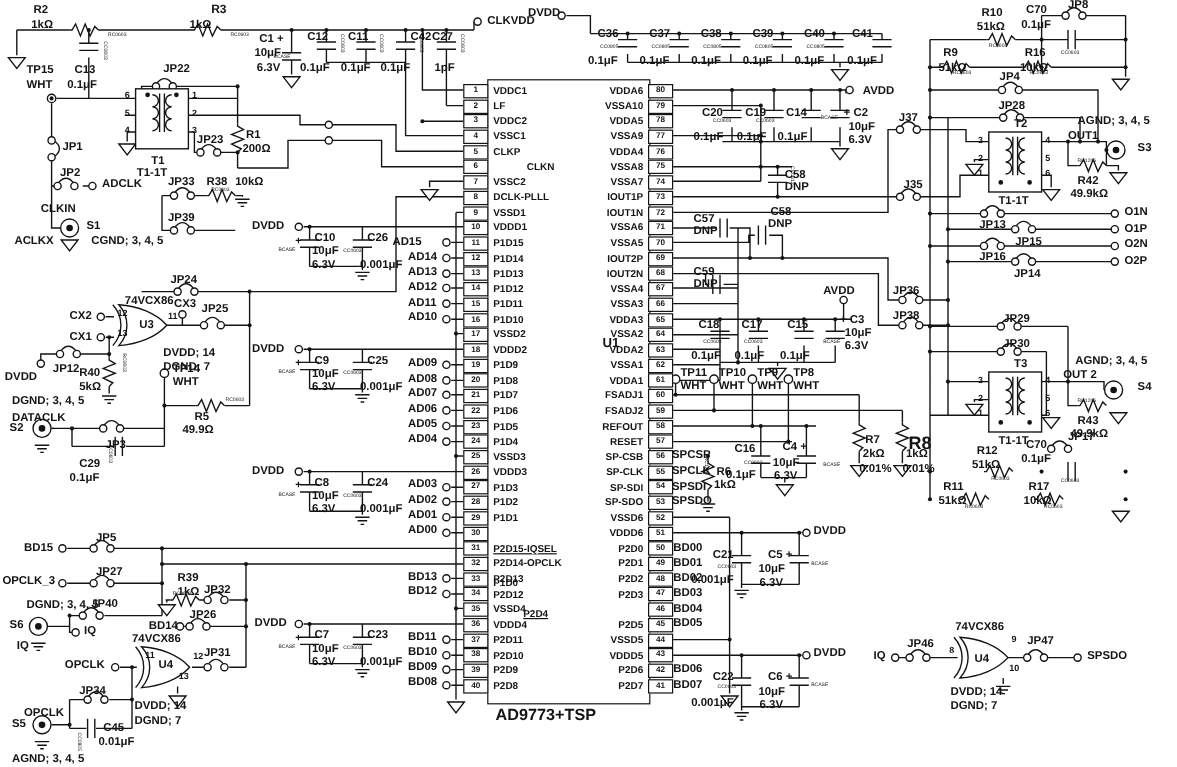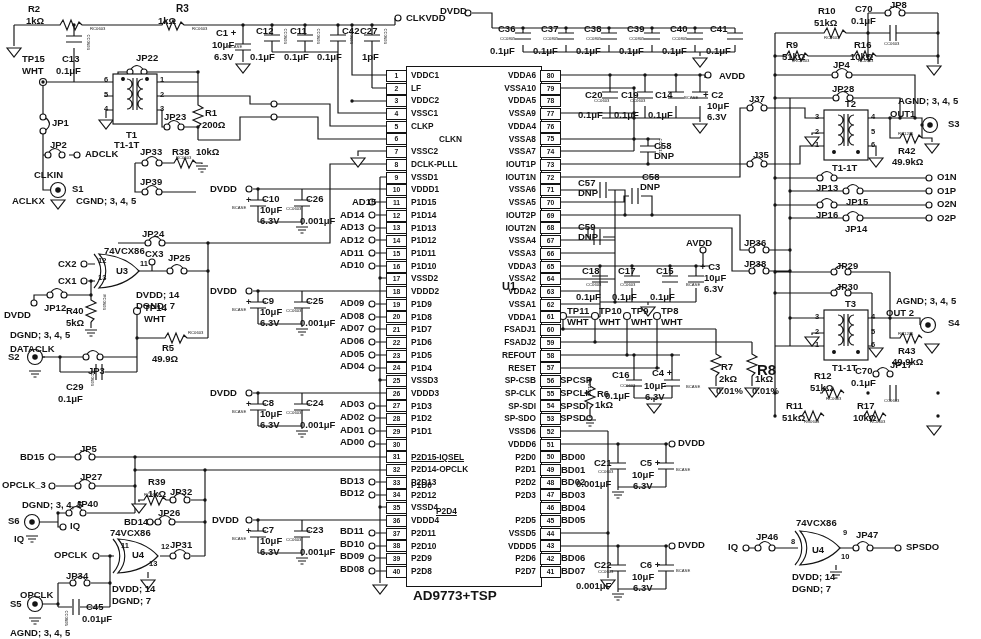--- a/index.html
+++ b/index.html
@@ -763,21 +763,21 @@
       <span style="left: 260px; top: 409px; font-size: 9.5px;">10μF</span>
       <span style="left: 260px; top: 420px; font-size: 9.5px;">6.3V</span>
       <span style="left: 306px; top: 398px; font-size: 9.5px;">C24</span>
       <span style="left: 300px; top: 420px; font-size: 9.5px;">0.001μF</span>
       <span style="left: 246px; top: 527px; font-size: 9px;">+</span>
       <span style="left: 262px; top: 525px; font-size: 9.5px;">C7</span>
       <span style="left: 260px; top: 536px; font-size: 9.5px;">10μF</span>
       <span style="left: 260px; top: 547px; font-size: 9.5px;">6.3V</span>
       <span style="left: 306px; top: 525px; font-size: 9.5px;">C23</span>
       <span style="left: 300px; top: 547px; font-size: 9.5px;">0.001μF</span>
-      <span style="left: 352px; top: 197px; font-size: 9.5px;">AD15</span>
+      <span style="left: 327px; top: 197px; font-size: 9.5px;">AD15</span>
       <span style="left: 340px; top: 210px; font-size: 9.5px;">AD14</span>
       <span style="left: 340px; top: 222px; font-size: 9.5px;">AD13</span>
       <span style="left: 340px; top: 235px; font-size: 9.5px;">AD12</span>
       <span style="left: 340px; top: 248px; font-size: 9.5px;">AD11</span>
       <span style="left: 340px; top: 260px; font-size: 9.5px;">AD10</span>
       <span style="left: 340px; top: 298px; font-size: 9.5px;">AD09</span>
       <span style="left: 340px; top: 311px; font-size: 9.5px;">AD08</span>
       <span style="left: 340px; top: 323px; font-size: 9.5px;">AD07</span>
       <span style="left: 340px; top: 336px; font-size: 9.5px;">AD06</span>
       <span style="left: 340px; top: 349px; font-size: 9.5px;">AD05</span>

